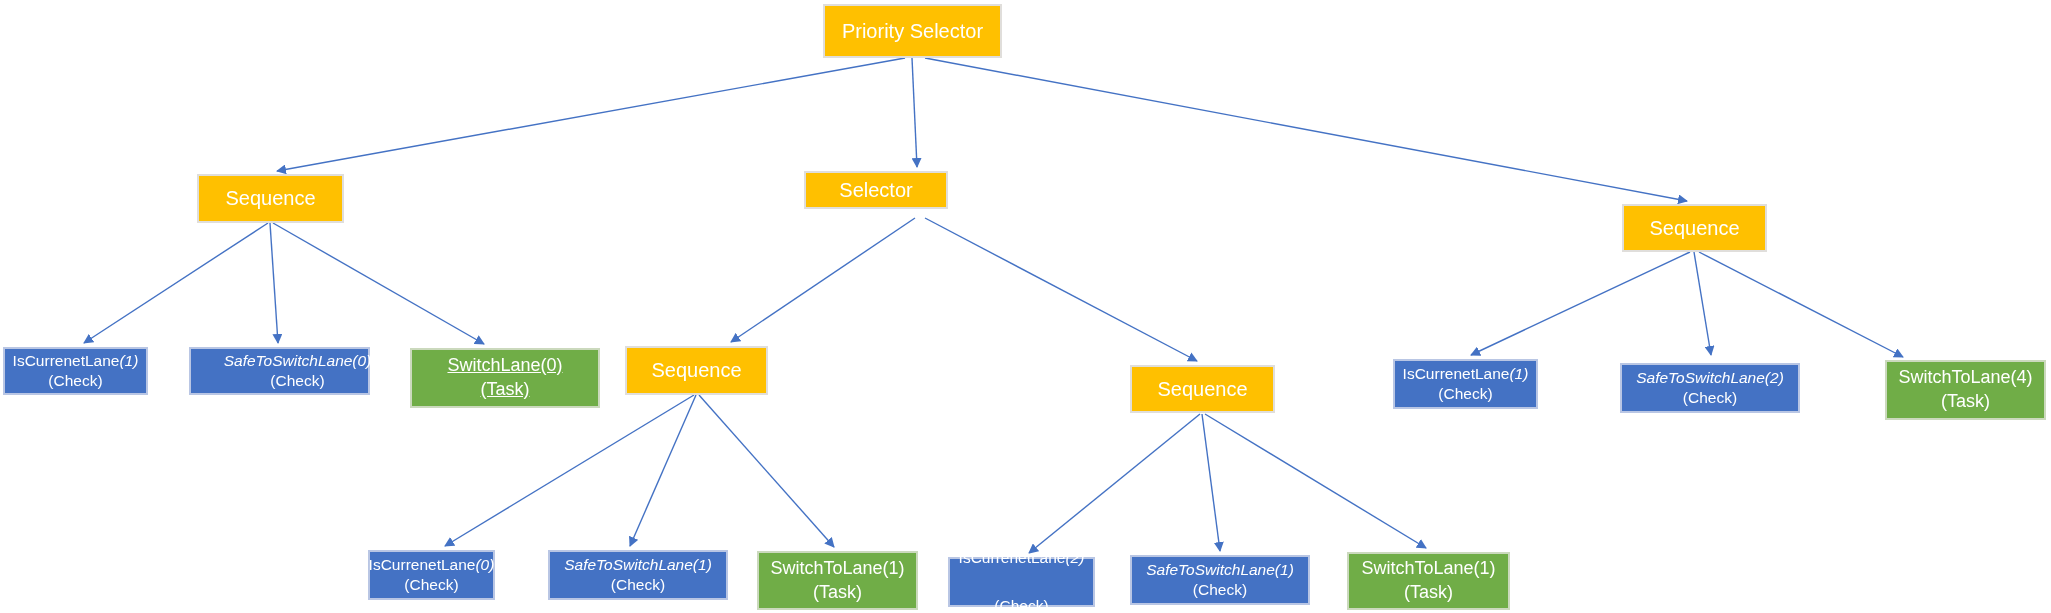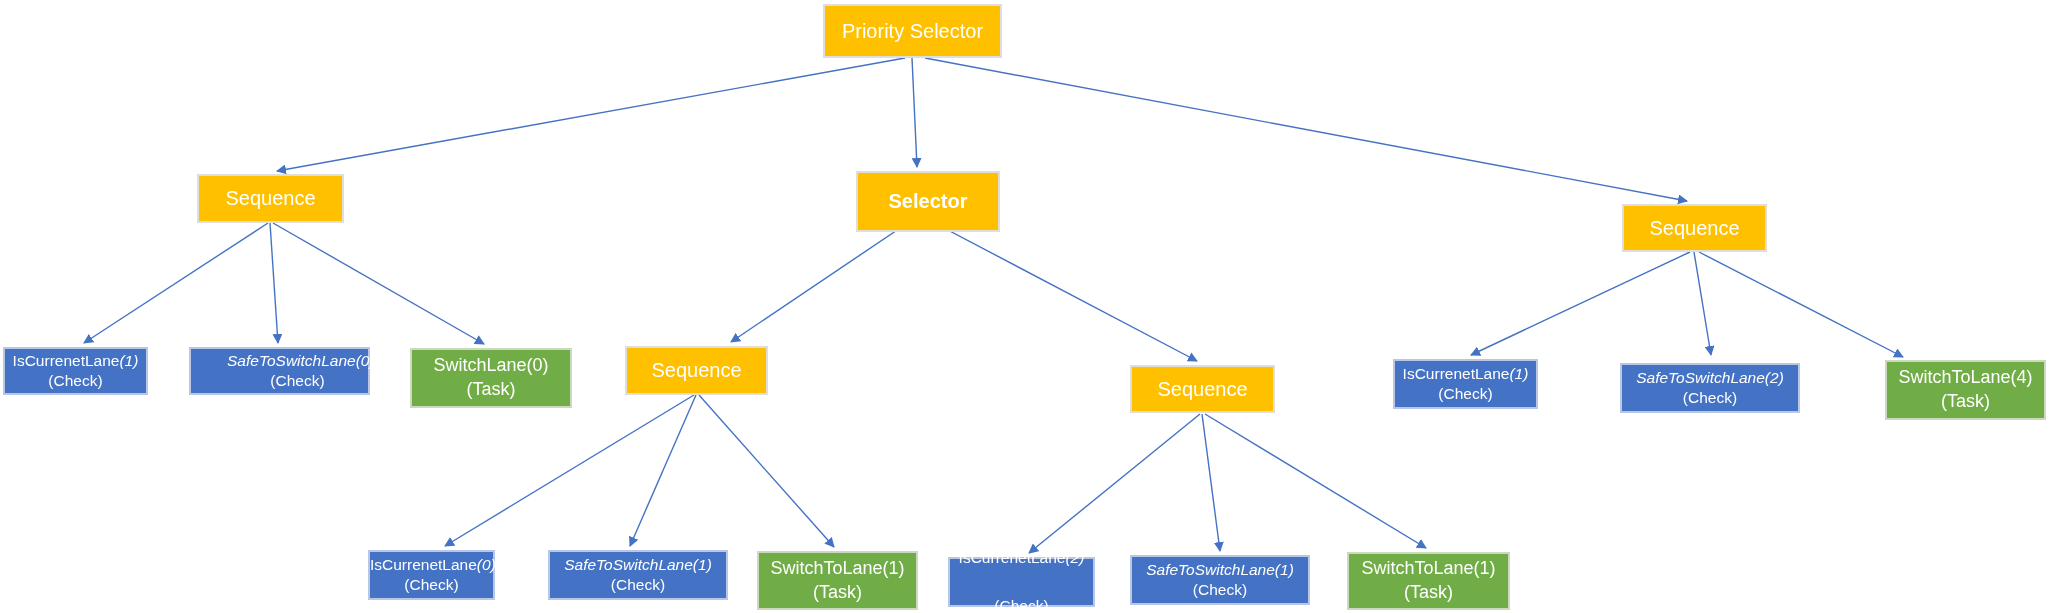--- a/index.html
+++ b/index.html
@@ -3,21 +3,21 @@
 <meta charset="utf-8">
 <style>
   html,body{margin:0;padding:0;background:#ffffff;}
   .canvas{
     position:relative;width:2051px;height:613px;background:#ffffff;overflow:hidden;
     font-family:"Liberation Sans",sans-serif;
   }
   .edges{position:absolute;left:0;top:0;width:2051px;height:613px;pointer-events:none;}
   .node{
     position:absolute;box-sizing:border-box;display:flex;flex-direction:column;
-    justify-content:center;text-align:center;color:#ffffff;
+    align-items:center;justify-content:center;text-align:center;color:#ffffff;
     line-height:1.32;
   }
   .orange{background:#FFC000;border:2px solid #e0dedb;font-size:20px;}
   .blue{background:#4472C4;border:2px solid #b9c6e4;font-size:15.5px;}
   .green{background:#70AD47;border:2px solid #cbd9bd;font-size:18px;}
   .it{font-style:italic;}
   .l1{white-space:nowrap;}
 </style>
 </head>
 <body>
@@ -51,36 +51,36 @@
     </g>
   </svg>
 
   <div class="node orange" style="left:823px;top:4px;width:179px;height:54px;">
     <span>Priority Selector</span>
   </div>
 
   <div class="node orange" style="left:197px;top:174px;width:147px;height:49px;">
     <span>Sequence</span>
   </div>
-  <div class="node orange" style="left:856px;top:171px;width:144px;height:61px;font-weight:bold;">
+  <div class="node orange" style="left:804px;top:171px;width:144px;height:38px;">
     <span>Selector</span>
   </div>
   <div class="node orange" style="left:1622px;top:204px;width:145px;height:48px;">
     <span>Sequence</span>
   </div>
 
   <div class="node blue" style="left:3px;top:347px;width:145px;height:48px;">
     <div class="l1"><span>IsCurrenetLane</span><span class="it">(1)</span></div>
     <div>(Check)</div>
   </div>
   <div class="node blue" style="left:189px;top:347px;width:181px;height:48px;padding-left:36px;">
     <div class="l1 it"><span></span><span>SafeToSwitchLane(0)</span></div>
     <div style="font-style:normal">(Check)</div>
   </div>
-  <div class="node green" style="left:410px;top:348px;width:162px;height:60px;">
+  <div class="node green" style="left:410px;top:348px;width:190px;height:60px;text-decoration:underline;">
     <div class="l1">SwitchLane(0)</div>
     <div>(Task)</div>
   </div>
 
   <div class="node orange" style="left:625px;top:346px;width:143px;height:49px;">
     <span>Sequence</span>
   </div>
   <div class="node orange" style="left:1130px;top:365px;width:145px;height:48px;">
     <span>Sequence</span>
   </div>

